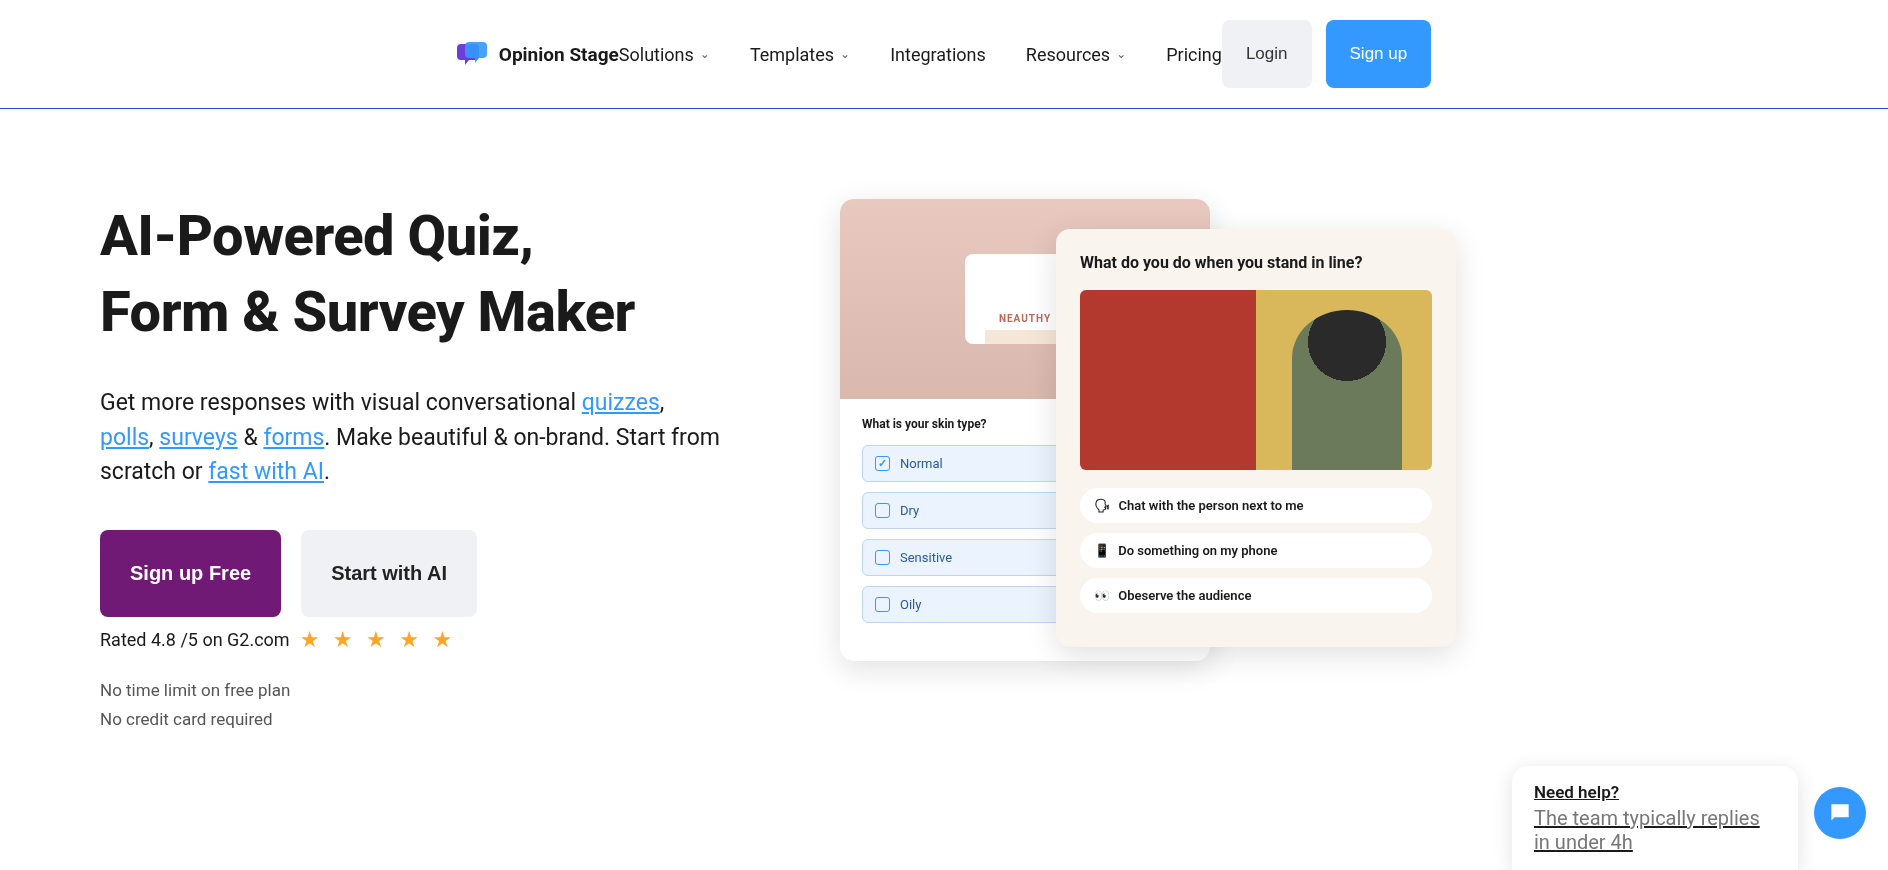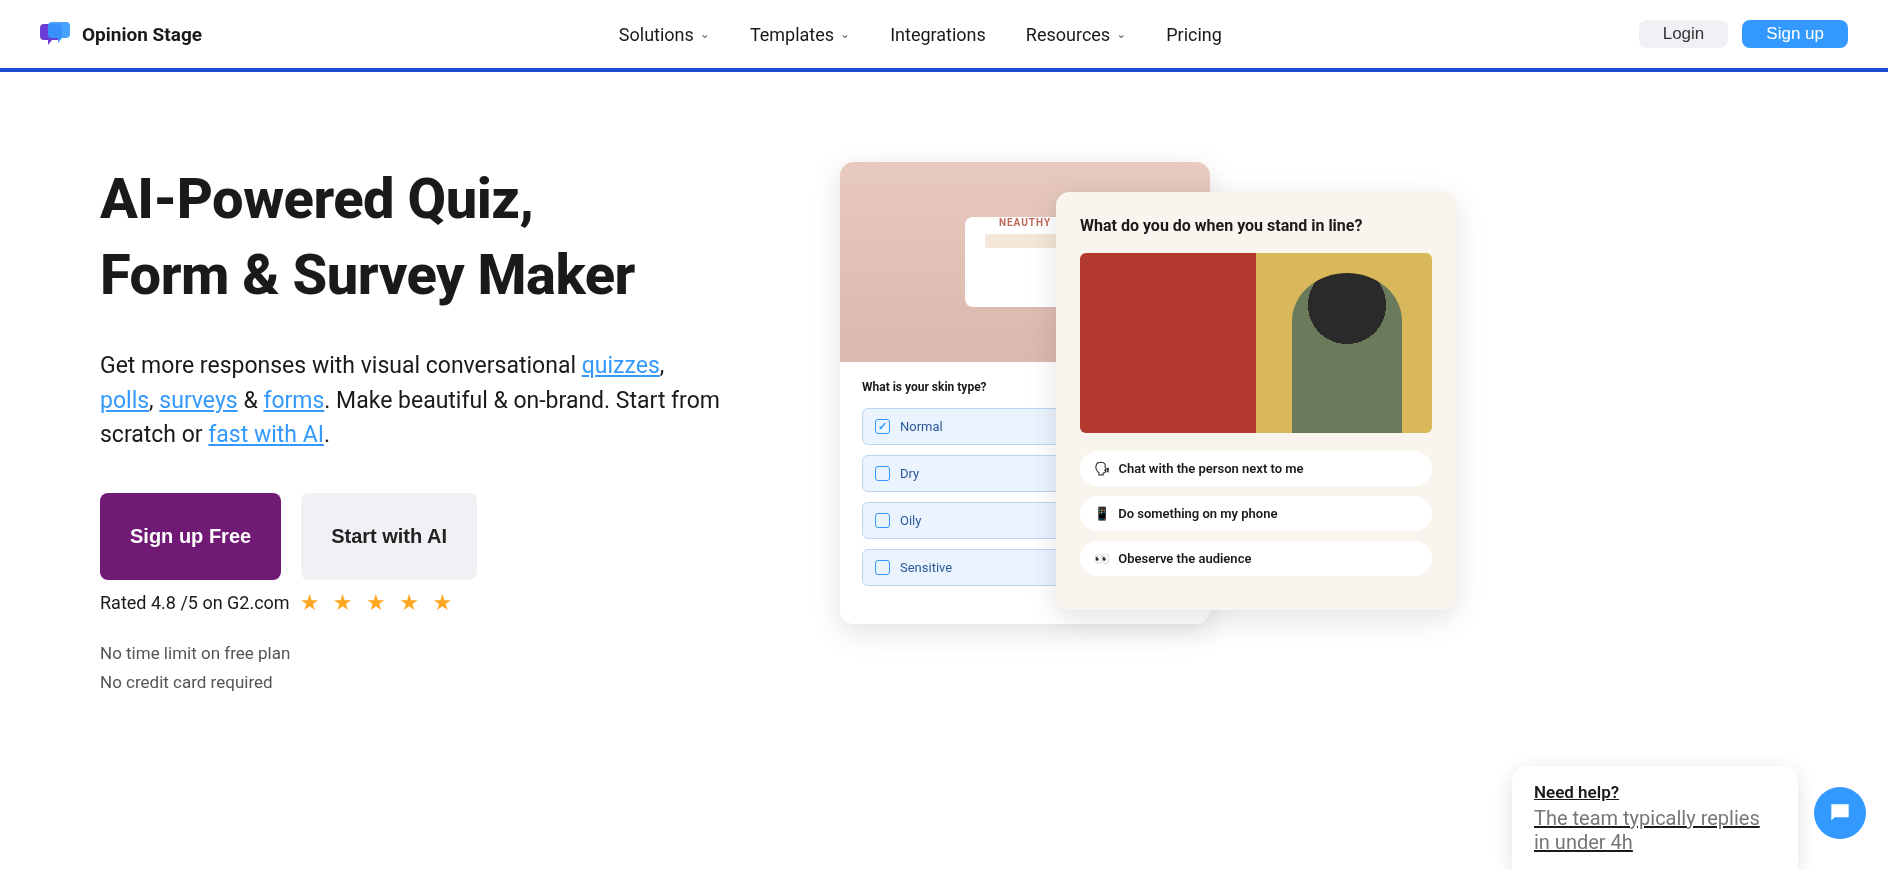--- a/index.html
+++ b/index.html
@@ -1,24 +1,24 @@
 <!DOCTYPE html>
 <html><head>
 <meta charset="utf-8">
 <style>
 * { margin: 0; padding: 0; box-sizing: border-box; }
 body { font-family: -apple-system, BlinkMacSystemFont, 'Segoe UI', Roboto, sans-serif; background: #fff; color: #1a1a1a; width: 1888px; height: 870px; overflow: hidden; position: relative; }
-.header { display: flex; align-items: center; justify-content: space-between; padding: 20px 40px; border-bottom: 4px solid #1d4ed8; }
+.header { display: flex; align-items: center; justify-content: center; padding: 20px 40px; border-bottom: 1px solid #1d4ed8; }
 .logo { display: flex; align-items: center; gap: 10px; font-weight: 700; font-size: 19px; }
 .logo-mark { width: 32px; height: 28px; position: relative; }
 .nav { display: flex; gap: 40px; }
 .nav-item { display: flex; align-items: center; gap: 6px; font-size: 18px; cursor: pointer; }
 .chev { font-size: 12px; opacity: 0.7; }
 .auth { display: flex; gap: 14px; }
-.btn { padding: 4px 24px; border-radius: 8px; font-size: 17px; font-weight: 500; cursor: pointer; border: none; }
+.btn { padding: 24px 24px; border-radius: 8px; font-size: 17px; font-weight: 500; cursor: pointer; border: none; }
 .btn-login { background: #eff1f4; color: #333; }
 .btn-signup { background: #3399ff; color: #fff; }
 .hero { display: flex; padding: 90px 100px 0 100px; gap: 40px; }
 .hero-left { flex: 0 0 700px; }
 .h1 { font-size: 56px; font-weight: 800; line-height: 1.35; letter-spacing: -0.5px; }
 .sub { font-size: 23px; line-height: 1.5; margin-top: 36px; max-width: 620px; }
 .sub a { color: #3399ff; text-decoration: underline; }
 .cta-row { display: flex; gap: 20px; margin-top: 40px; }
 .btn-signup-free { background: #701a75; color: #fff; font-size: 20px; font-weight: 600; padding: 16px 30px; border-radius: 8px; border:none; cursor:pointer; }
 .btn-start-ai { background: #eff1f4; color: #222; font-size: 20px; font-weight: 600; padding: 32px 30px; border-radius: 8px; border:none; cursor:pointer; }
@@ -101,42 +101,42 @@
     </div>
     <div class="notes">
       <div>No time limit on free plan</div>
       <div>No credit card required</div>
     </div>
   </div>
 
   <div class="hero-right">
     <div class="card-skin">
       <div class="card-skin-img">
-        <div style="width:120px;height:90px;background:#fff;border-radius:8px;display:flex;flex-direction:column;align-items:center;justify-content:flex-start;font-size:10px;color:#c06858;font-weight:700;letter-spacing:1px;">
+        <div style="width:120px;height:90px;background:#fff;border-radius:8px;display:flex;flex-direction:column;align-items:center;justify-content:flex-end;font-size:10px;color:#c06858;font-weight:700;letter-spacing:1px;">
           <span>NEAUTHY</span>
           <div style="width:80px;height:14px;background:#f4e6d8;margin-top:6px;border-radius:2px"></div>
         </div>
       </div>
       <div class="card-skin-body">
         <div class="card-skin-title">What is your skin type?</div>
         <div class="opt">
             <span class="chk checked"></span>
             <span>Normal</span>
           </div>
         <div class="opt">
             <span class="chk"></span>
             <span>Dry</span>
           </div>
         <div class="opt">
             <span class="chk"></span>
-            <span>Oily</span>
+            <span>Sensitive</span>
           </div>
         <div class="opt">
             <span class="chk"></span>
-            <span>Sensitive</span>
+            <span>Oily</span>
           </div>
       </div>
     </div>
 
     <div class="card-line">
       <div class="card-line-title">What do you do when you stand in line?</div>
       <div class="card-line-img">
         <div style="position:absolute;right:30px;bottom:0;width:110px;height:160px;background:radial-gradient(circle at 50% 20%,#2a2a2a 0 28%,transparent 28%),linear-gradient(#6a7a5a,#6a7a5a);border-radius:50% 50% 0 0/30% 30% 0 0;"></div>
       </div>
       <div class="ans">

